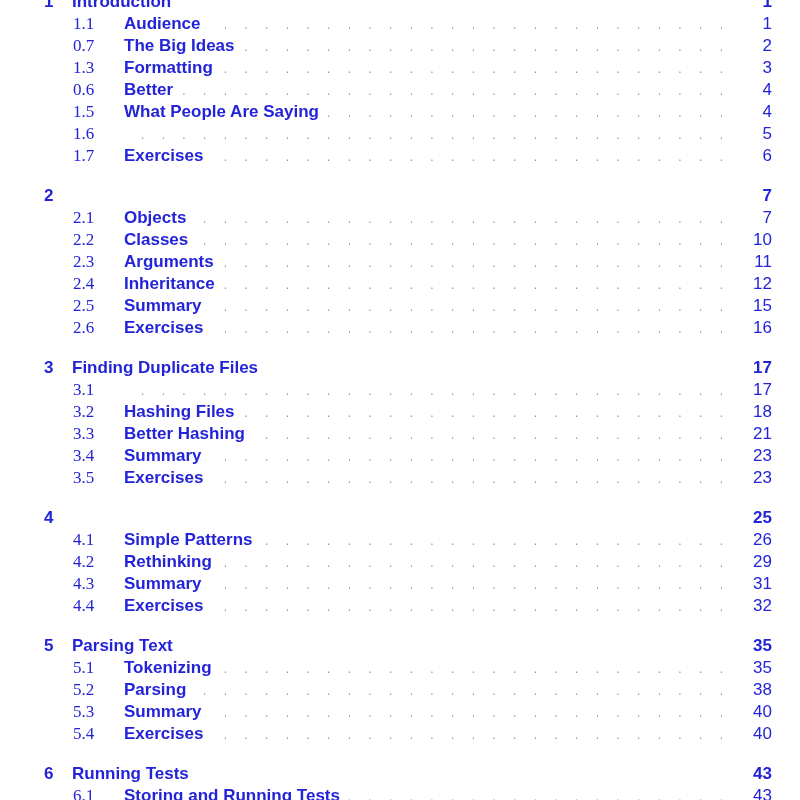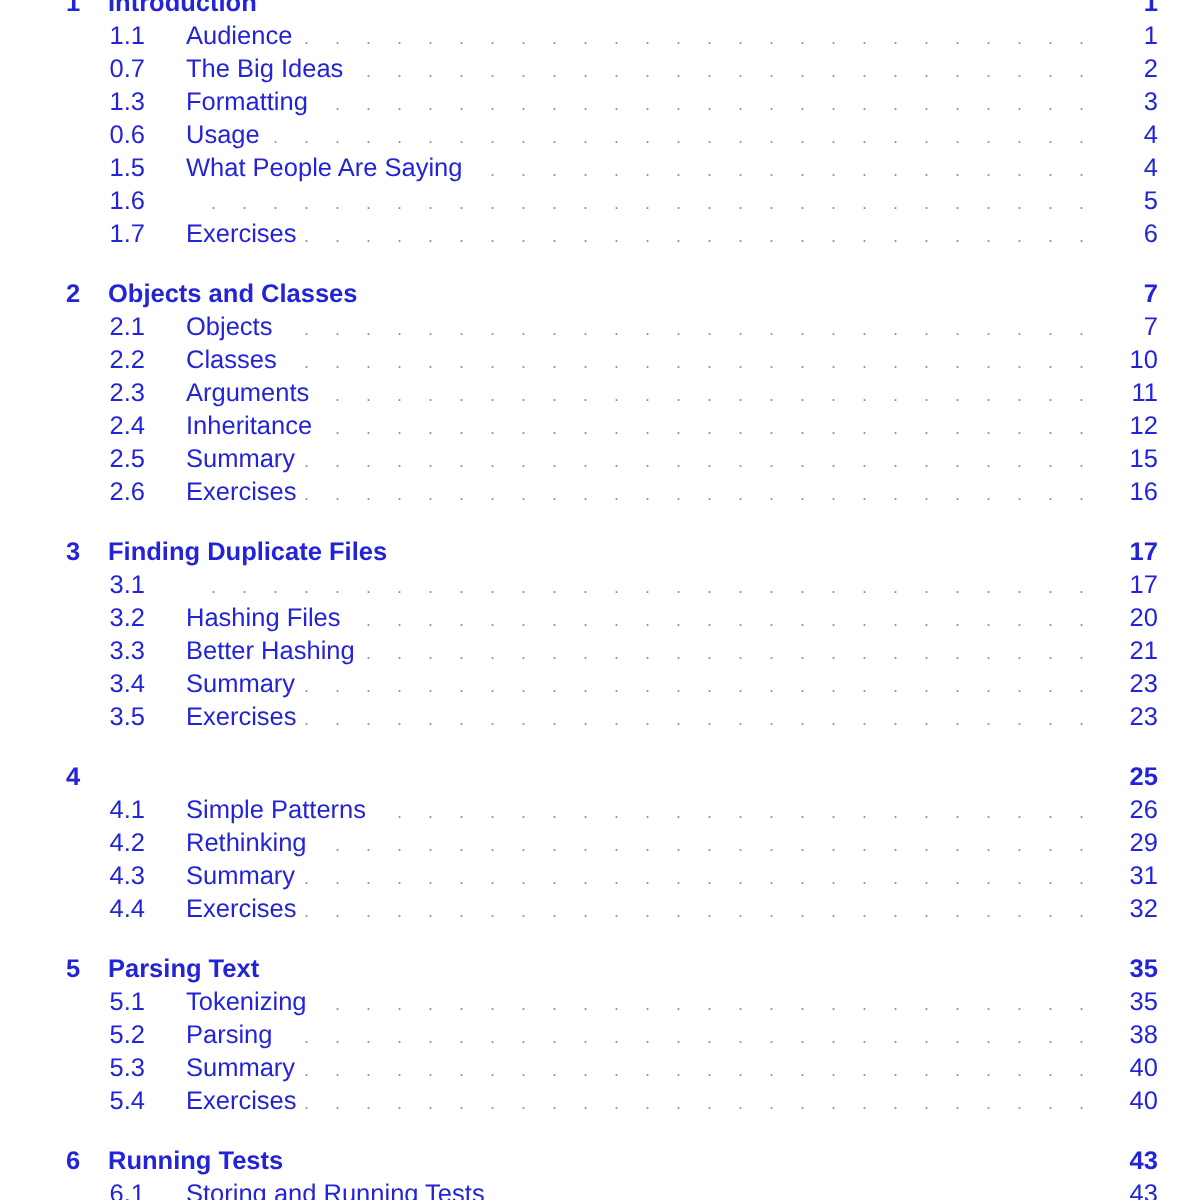--- a/index.html
+++ b/index.html
@@ -5,22 +5,22 @@
     html, body { margin: 0; padding: 0; background: #ffffff; }
     body { width: 800px; height: 800px; overflow: hidden; position: relative;
       font-family: "Liberation Sans", sans-serif; color: #2323d8; }
     .toc { position: absolute; left: 0; top: -9px; width: 800px; }
     .chapter { margin-bottom: 18px; }
     .ch-row { position: relative; height: 22px; font-weight: bold; font-size: 17px; line-height: 22px; }
     .ch-num { position: absolute; left: 44px; }
     .ch-title { position: absolute; left: 72px; }
     .ch-page { position: absolute; right: 28px; }
     .sec-row { position: relative; height: 22px; font-size: 17px; line-height: 22px; }
-    .sec-num { position: absolute; left: 73px; }
-    .sec-title { position: absolute; left: 124px; background: #fff; padding-right: 4px; z-index: 2; }
+    .sec-num { position: absolute; left: 73px; font-family: Liberation Serif, serif; }
+    .sec-title { position: absolute; left: 124px; background: #fff; padding-right: 4px; z-index: 2; font-weight: bold; }
     .sec-page { position: absolute; right: 28px; }
     .leader { position: absolute; left: 124px; right: 70px; top: 0; height: 22px; overflow: hidden;
       z-index: 1; color: #8c8cd4; letter-spacing: 7px; font-size: 12px; line-height: 24px; text-align: right; white-space: nowrap; direction: rtl; }
   </style>
 </head>
 <body>
 
 <div class="toc" id="toc">
     <div class="chapter">
       <div class="ch-row">
@@ -41,21 +41,21 @@
         <span class="sec-page">2</span>
       </div>
       <div class="sec-row">
         <span class="sec-num">1.3</span>
         <span class="sec-title">Formatting</span>
         <span class="leader">. . . . . . . . . . . . . . . . . . . . . . . . . . . . . . . . . . . . . . . . . . . . . . . . . . . . . . . . . . . . . . . . . . . . . . . . . . . . . . . . </span>
         <span class="sec-page">3</span>
       </div>
       <div class="sec-row">
         <span class="sec-num">0.6</span>
-        <span class="sec-title">Usage</span>
+        <span class="sec-title">Better</span>
         <span class="leader">. . . . . . . . . . . . . . . . . . . . . . . . . . . . . . . . . . . . . . . . . . . . . . . . . . . . . . . . . . . . . . . . . . . . . . . . . . . . . . . . </span>
         <span class="sec-page">4</span>
       </div>
       <div class="sec-row">
         <span class="sec-num">1.5</span>
         <span class="sec-title">What People Are Saying</span>
         <span class="leader">. . . . . . . . . . . . . . . . . . . . . . . . . . . . . . . . . . . . . . . . . . . . . . . . . . . . . . . . . . . . . . . . . . . . . . . . . . . . . . . . </span>
         <span class="sec-page">4</span>
       </div>
       <div class="sec-row">
@@ -66,21 +66,20 @@
       <div class="sec-row">
         <span class="sec-num">1.7</span>
         <span class="sec-title">Exercises</span>
         <span class="leader">. . . . . . . . . . . . . . . . . . . . . . . . . . . . . . . . . . . . . . . . . . . . . . . . . . . . . . . . . . . . . . . . . . . . . . . . . . . . . . . . </span>
         <span class="sec-page">6</span>
       </div>
     </div>
     <div class="chapter">
       <div class="ch-row">
         <span class="ch-num">2</span>
-        <span class="ch-title">Objects and Classes</span>
         <span class="ch-page">7</span>
       </div>
       <div class="sec-row">
         <span class="sec-num">2.1</span>
         <span class="sec-title">Objects</span>
         <span class="leader">. . . . . . . . . . . . . . . . . . . . . . . . . . . . . . . . . . . . . . . . . . . . . . . . . . . . . . . . . . . . . . . . . . . . . . . . . . . . . . . . </span>
         <span class="sec-page">7</span>
       </div>
       <div class="sec-row">
         <span class="sec-num">2.2</span>
@@ -121,21 +120,21 @@
       </div>
       <div class="sec-row">
         <span class="sec-num">3.1</span>
         <span class="leader">. . . . . . . . . . . . . . . . . . . . . . . . . . . . . . . . . . . . . . . . . . . . . . . . . . . . . . . . . . . . . . . . . . . . . . . . . . . . . . . . </span>
         <span class="sec-page">17</span>
       </div>
       <div class="sec-row">
         <span class="sec-num">3.2</span>
         <span class="sec-title">Hashing Files</span>
         <span class="leader">. . . . . . . . . . . . . . . . . . . . . . . . . . . . . . . . . . . . . . . . . . . . . . . . . . . . . . . . . . . . . . . . . . . . . . . . . . . . . . . . </span>
-        <span class="sec-page">20</span>
+        <span class="sec-page">18</span>
       </div>
       <div class="sec-row">
         <span class="sec-num">3.3</span>
         <span class="sec-title">Better Hashing</span>
         <span class="leader">. . . . . . . . . . . . . . . . . . . . . . . . . . . . . . . . . . . . . . . . . . . . . . . . . . . . . . . . . . . . . . . . . . . . . . . . . . . . . . . . </span>
         <span class="sec-page">21</span>
       </div>
       <div class="sec-row">
         <span class="sec-num">3.4</span>
         <span class="sec-title">Summary</span>

